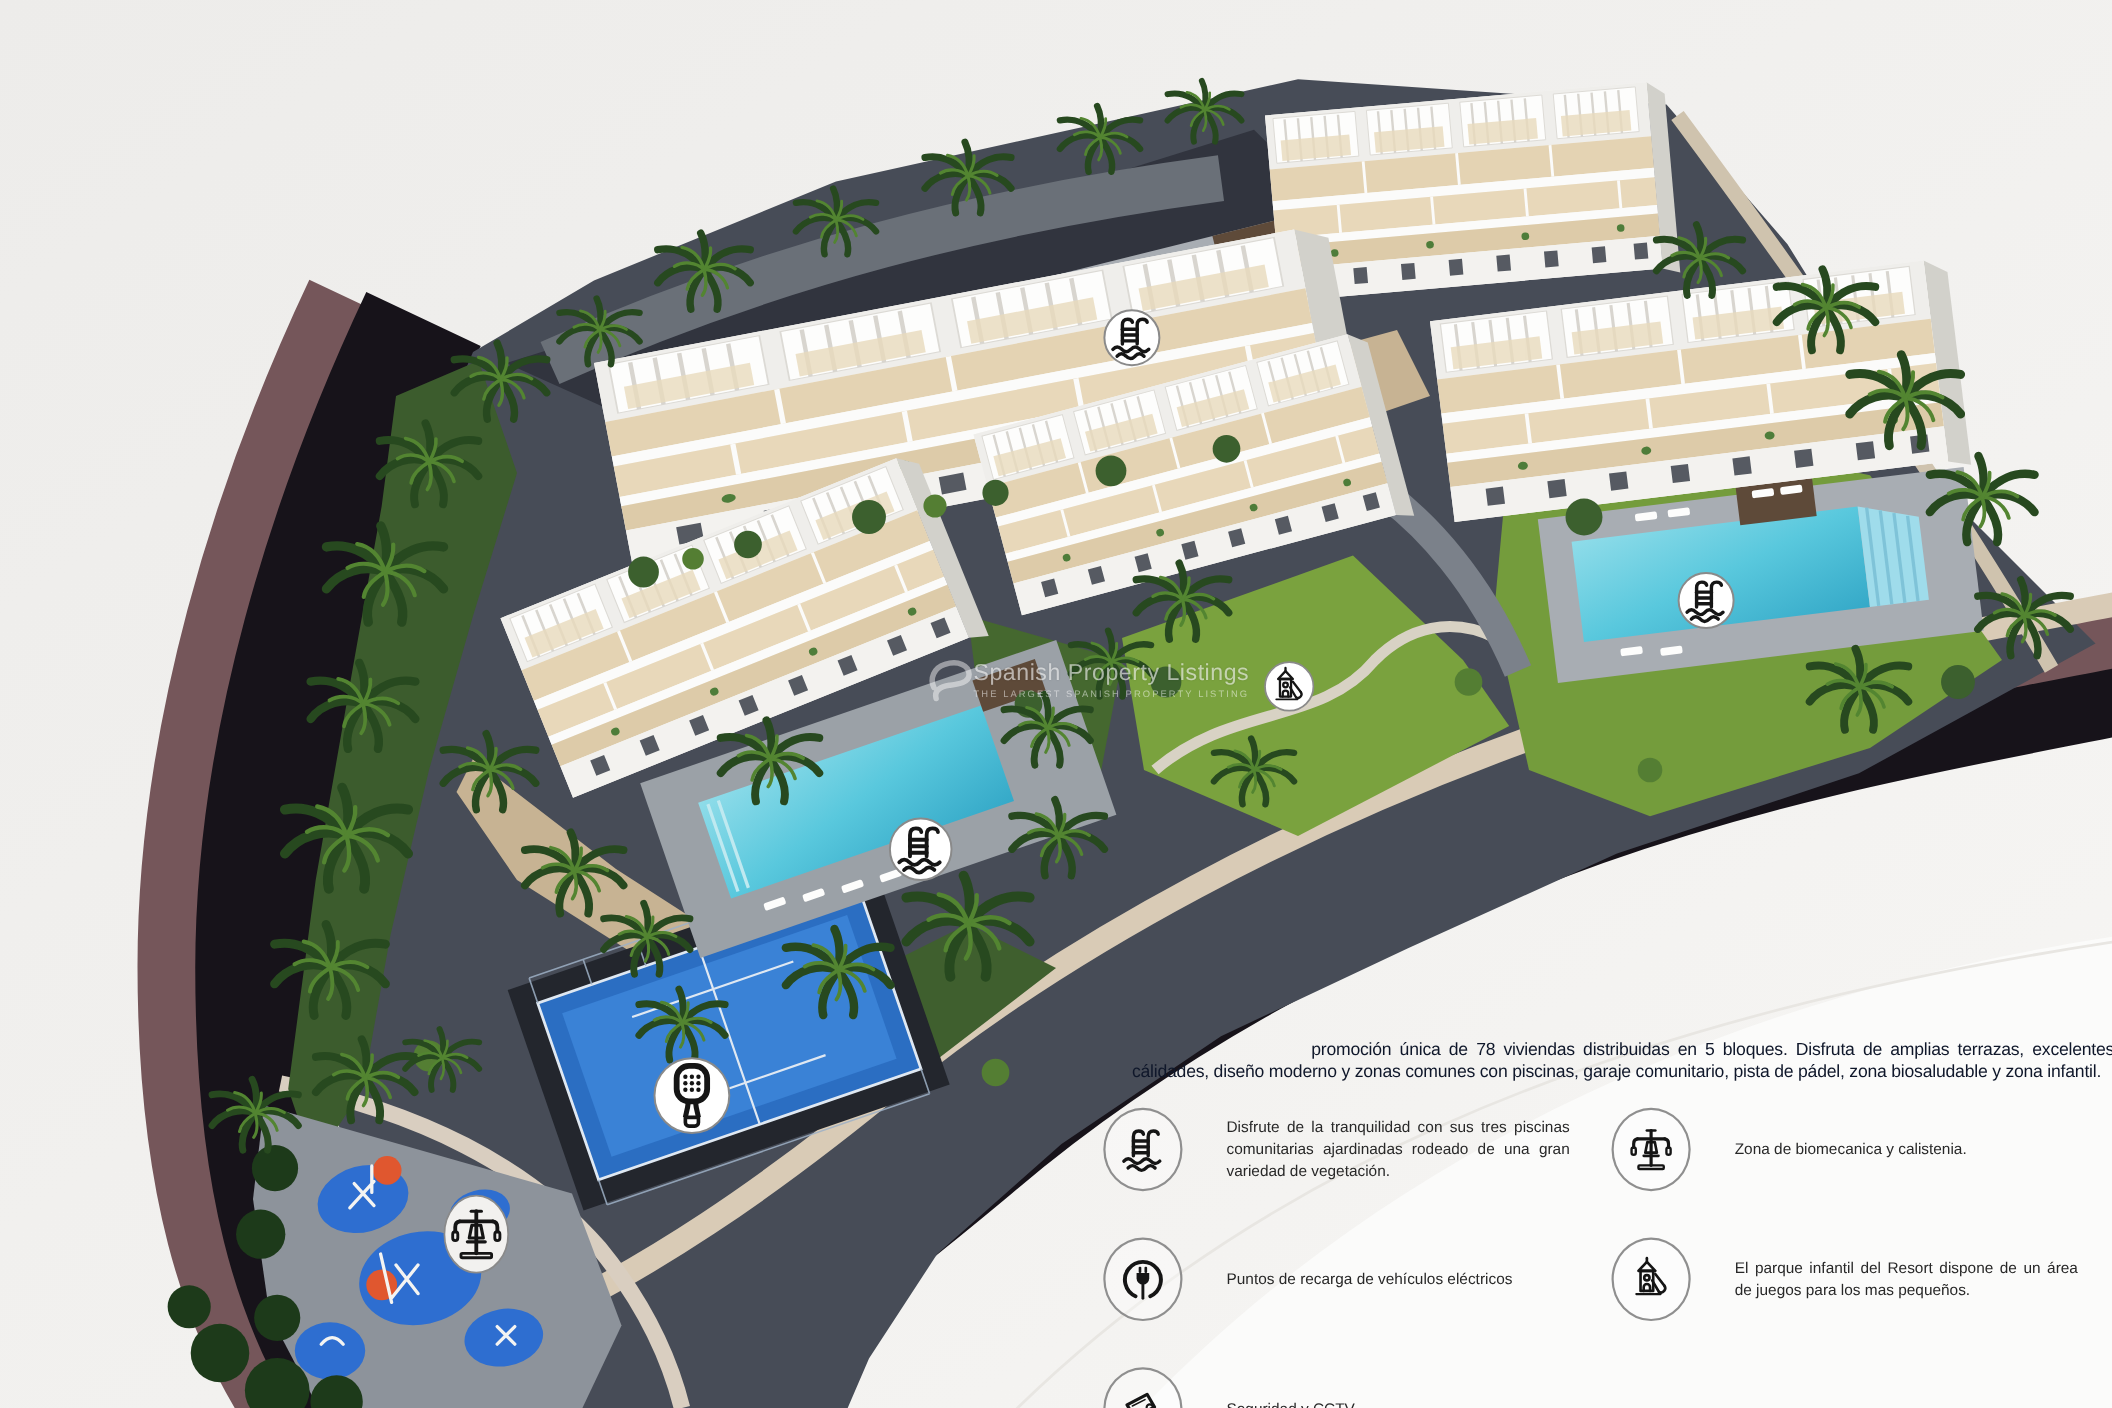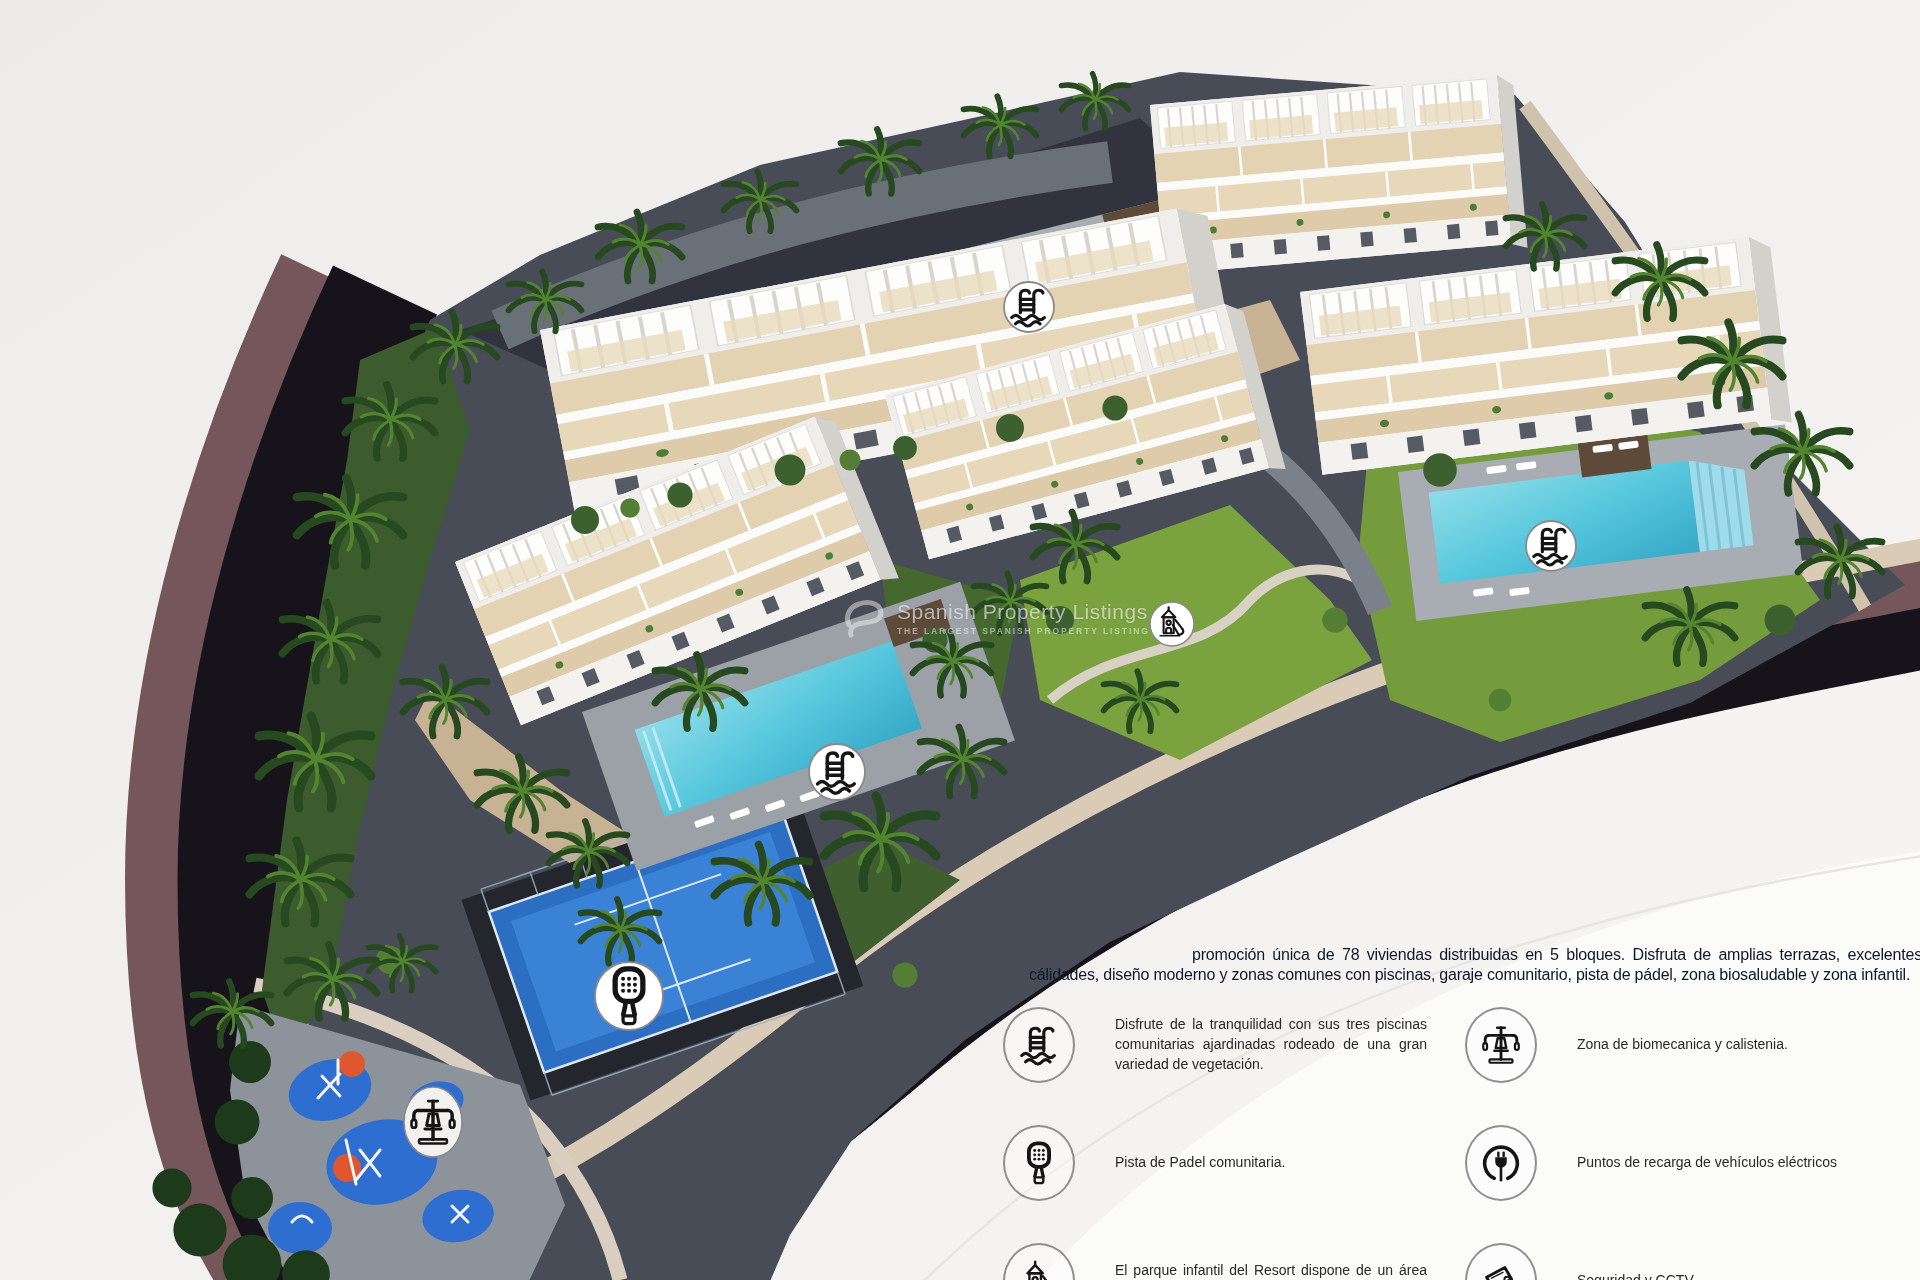--- a/index.html
+++ b/index.html
@@ -2,26 +2,26 @@
 <html><head>
 <meta charset="utf-8">
 <style>
   html,body{margin:0;padding:0;background:#e8e7e5;}
   body{width:1920px;height:1280px;position:relative;overflow:hidden;
        font-family:"Liberation Sans",sans-serif;}
   #scene{position:absolute;left:0;top:0;}
   .desc{position:absolute;left:1029px;top:929px;width:893px;font-size:16px;
         line-height:1.24;color:#0f172a;text-align:justify;text-indent:163px;
         letter-spacing:-0.2px;}
-  .watermark{position:absolute;left:843px;top:595px;display:flex;gap:12px;
+  .watermark{position:absolute;left:843px;top:595px;display:flex;
         align-items:center;pointer-events:none;}
   .wm-title{font-size:21px;color:rgba(255,255,255,0.60);letter-spacing:0.5px;
         text-shadow:0 0 2px rgba(0,0,0,0.15);}
   .wm-sub{font-size:8.5px;color:rgba(255,255,255,0.50);letter-spacing:1.9px;
-        margin-top:2px;white-space:nowrap;font-weight:bold;}
+        margin-top:2px;white-space:nowrap;}
   .legend{position:absolute;left:1003px;top:1007px;width:912px;
         display:grid;grid-template-columns:462px 1fr;column-gap:0;row-gap:42px;}
   .legend-item{display:flex;align-items:center;gap:40px;}
   .legend-icon{width:68px;height:72px;border:2px solid #8f8f8f;border-radius:50%;
         flex:none;display:flex;align-items:center;justify-content:center;
         background:rgba(255,255,255,0.35);}
   .legend-icon svg{width:48px;height:48px;}
   .legend-text{font-size:14px;line-height:1.42;color:#282828;}
   .lt-narrow{width:312px;text-align:justify;}
   .lt-wide{width:372px;}
@@ -395,28 +395,20 @@
 
   <div class="legend-item">
     <div class="legend-icon">
       <svg viewBox="0 0 100 100">
           <use href="#i-gym"></use>
         </svg>
     </div>
     <div class="legend-text lt-wide">Zona de biomecanica y calistenia.</div>
   </div>
 
-  <div class="legend-item">
-    <div class="legend-icon">
-      <svg viewBox="0 0 100 100">
-          <use href="#i-padel"></use>
-        </svg>
-    </div>
-    <div class="legend-text lt-narrow" style="text-align:left">Pista de Padel comunitaria.</div>
-  </div>
 
   <div class="legend-item">
     <div class="legend-icon">
       <svg viewBox="0 0 100 100">
           <use href="#i-plug"></use>
         </svg>
     </div>
     <div class="legend-text lt-wide">Puntos de recarga de vehículos eléctricos</div>
   </div>
 

